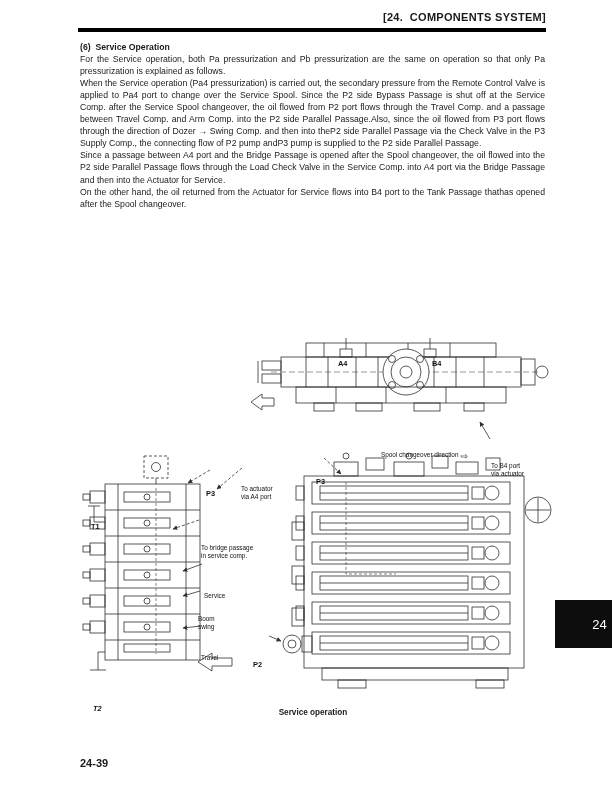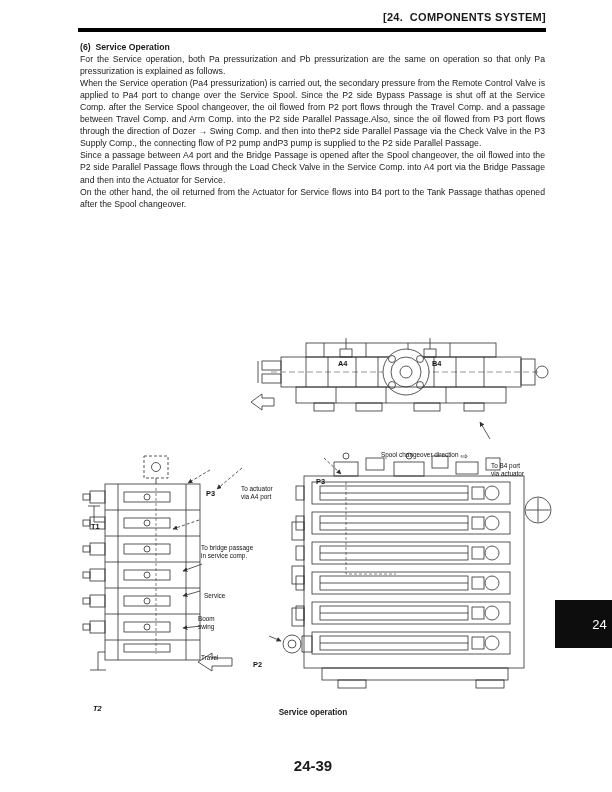--- a/index.html
+++ b/index.html
@@ -86,23 +86,22 @@
     align-items: center;
     justify-content: center;
     font-size: 13px;
     padding-left: 32px;
   }
   .page-number {
     position: absolute;
     top: 757px;
     left: 80px;
     width: 466px;
-    text-align: center;
     font-weight: bold;
-    font-size: 15px;
+    font-size: 11px;
   }
 </style>
 </head>
 <body>
 
 <div class="page">
 
   <div class="header-title">[24.  COMPONENTS SYSTEM]</div>
   <div class="header-rule"></div>
 

